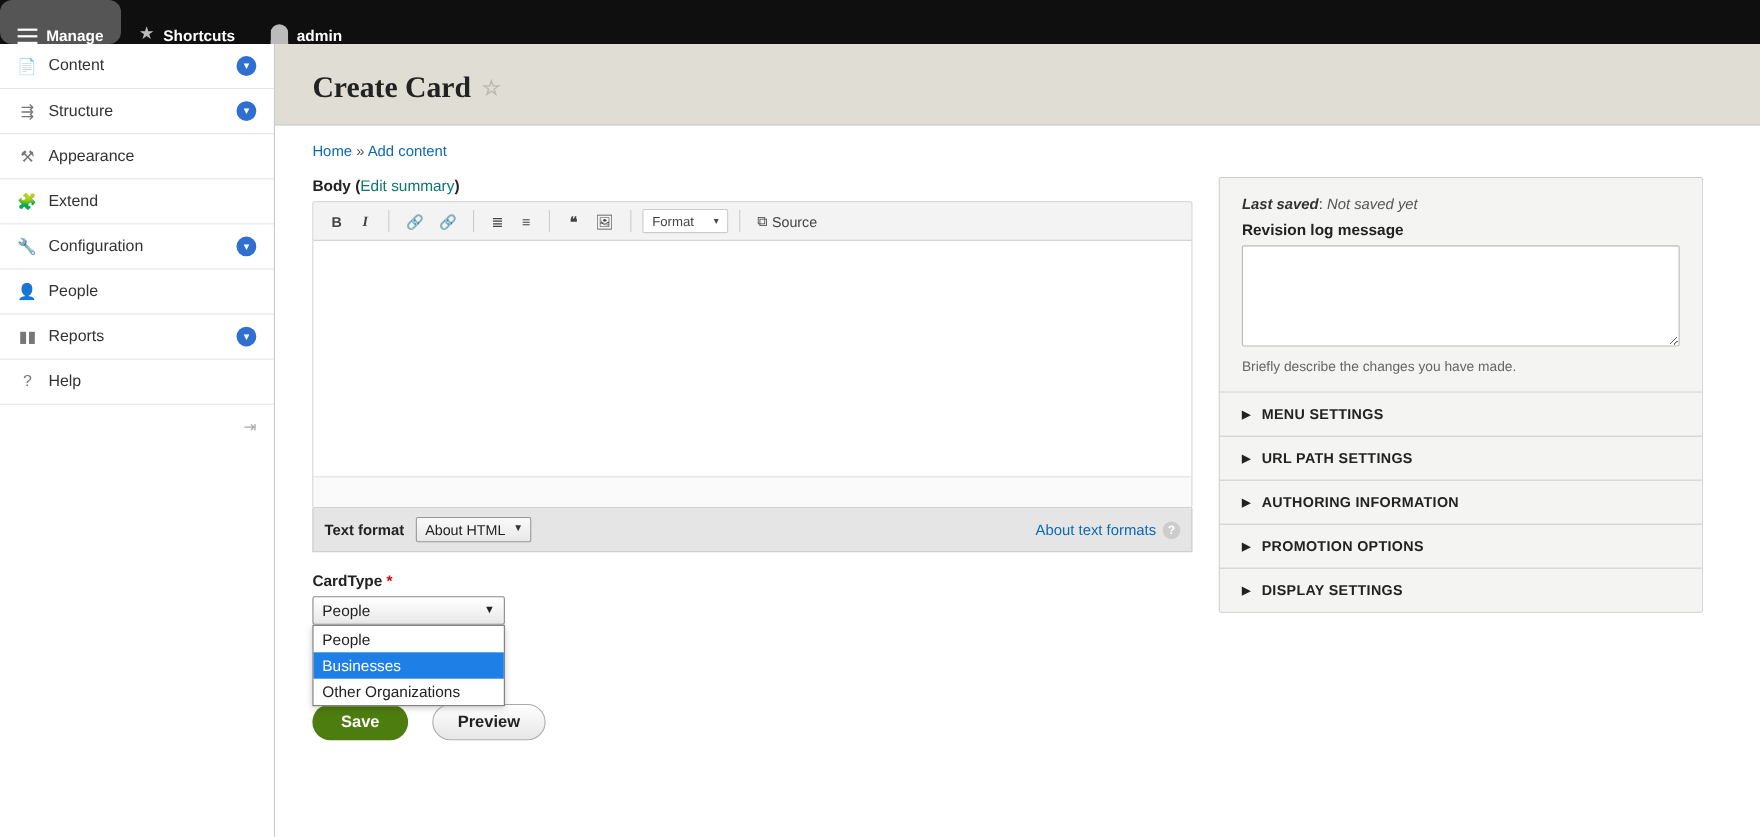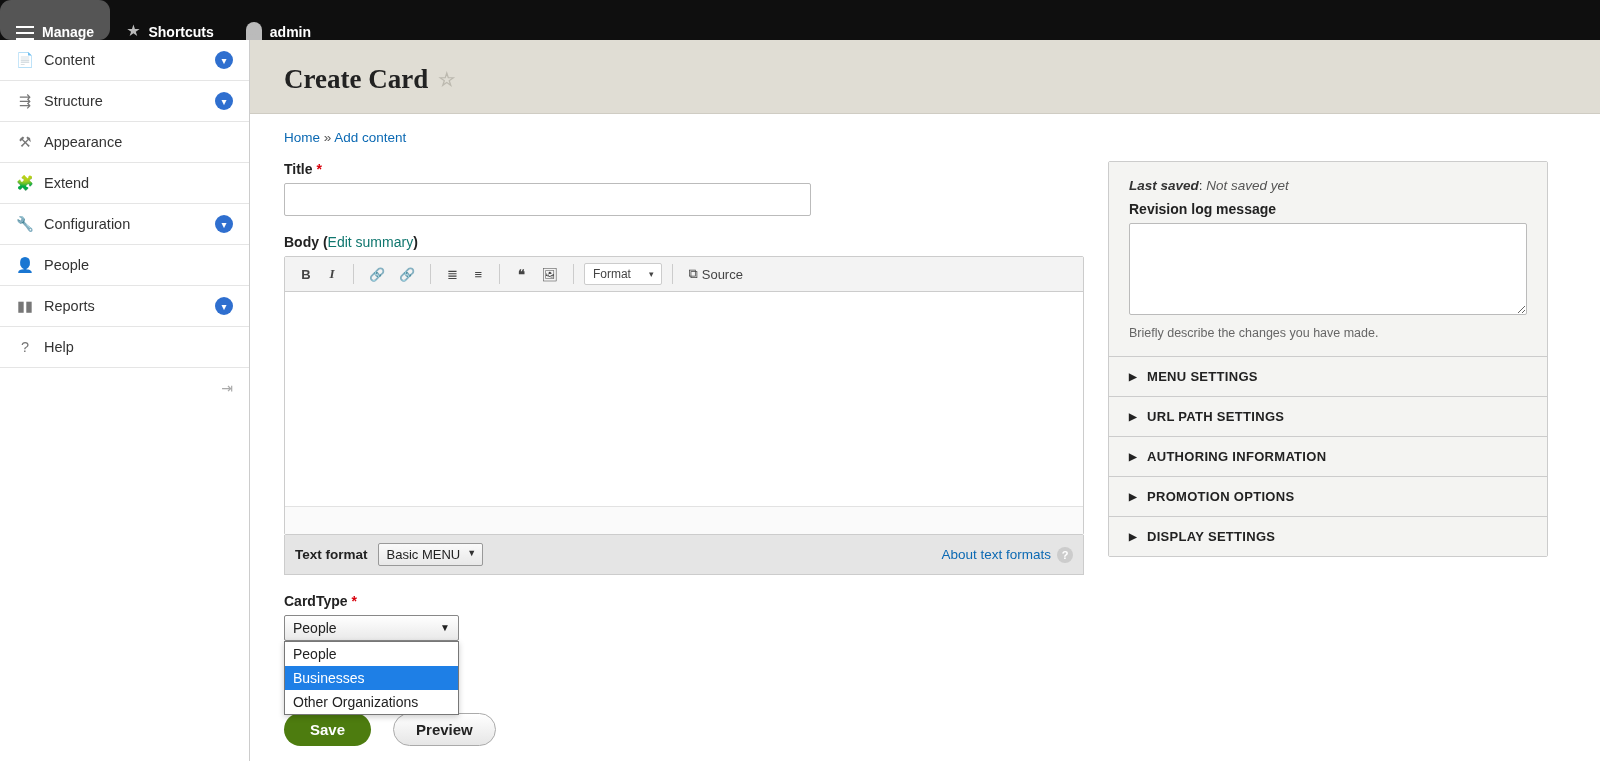--- a/index.html
+++ b/index.html
@@ -163,26 +163,20 @@
   </div>
 
   <div class="crumbs">
     <a href="#">Home</a><span> » </span><a href="#">Add content</a>
   </div>
 
   <div class="content-wrap">
 
     <div class="form-col">
 
-      <div class="fld">
-        <label class="lbl">
-          <span>Title</span> <span class="req">*</span>
-        </label>
-        <input class="text-input" type="text" value="" style="">
-      </div>
 
       <div class="fld">
         <label class="lbl body-lbl">
           <span>Body</span>
           (<a href="#" class="edit">Edit summary</a>)
         </label>
 
         <div class="ck">
           <div class="ck-tb">
             <span class="ck-btn">
@@ -213,21 +207,21 @@
               <span>Source</span>
             </span>
           </div>
           <div class="ck-area" contenteditable="true" style=""></div>
           <div class="ck-foot"></div>
         </div>
 
         <div class="tf-row">
           <label>Text format</label>
           <span class="tf-sel">
-            <span>Basic MENU</span>
+            <span>About HTML</span>
           </span>
           <span class="tf-right">
             <a href="#">About text formats</a>
             <span class="help-ic">?</span>
           </span>
         </div>
       </div>
 
       <div class="fld" style="margin-bottom:0">
         <label class="lbl">

